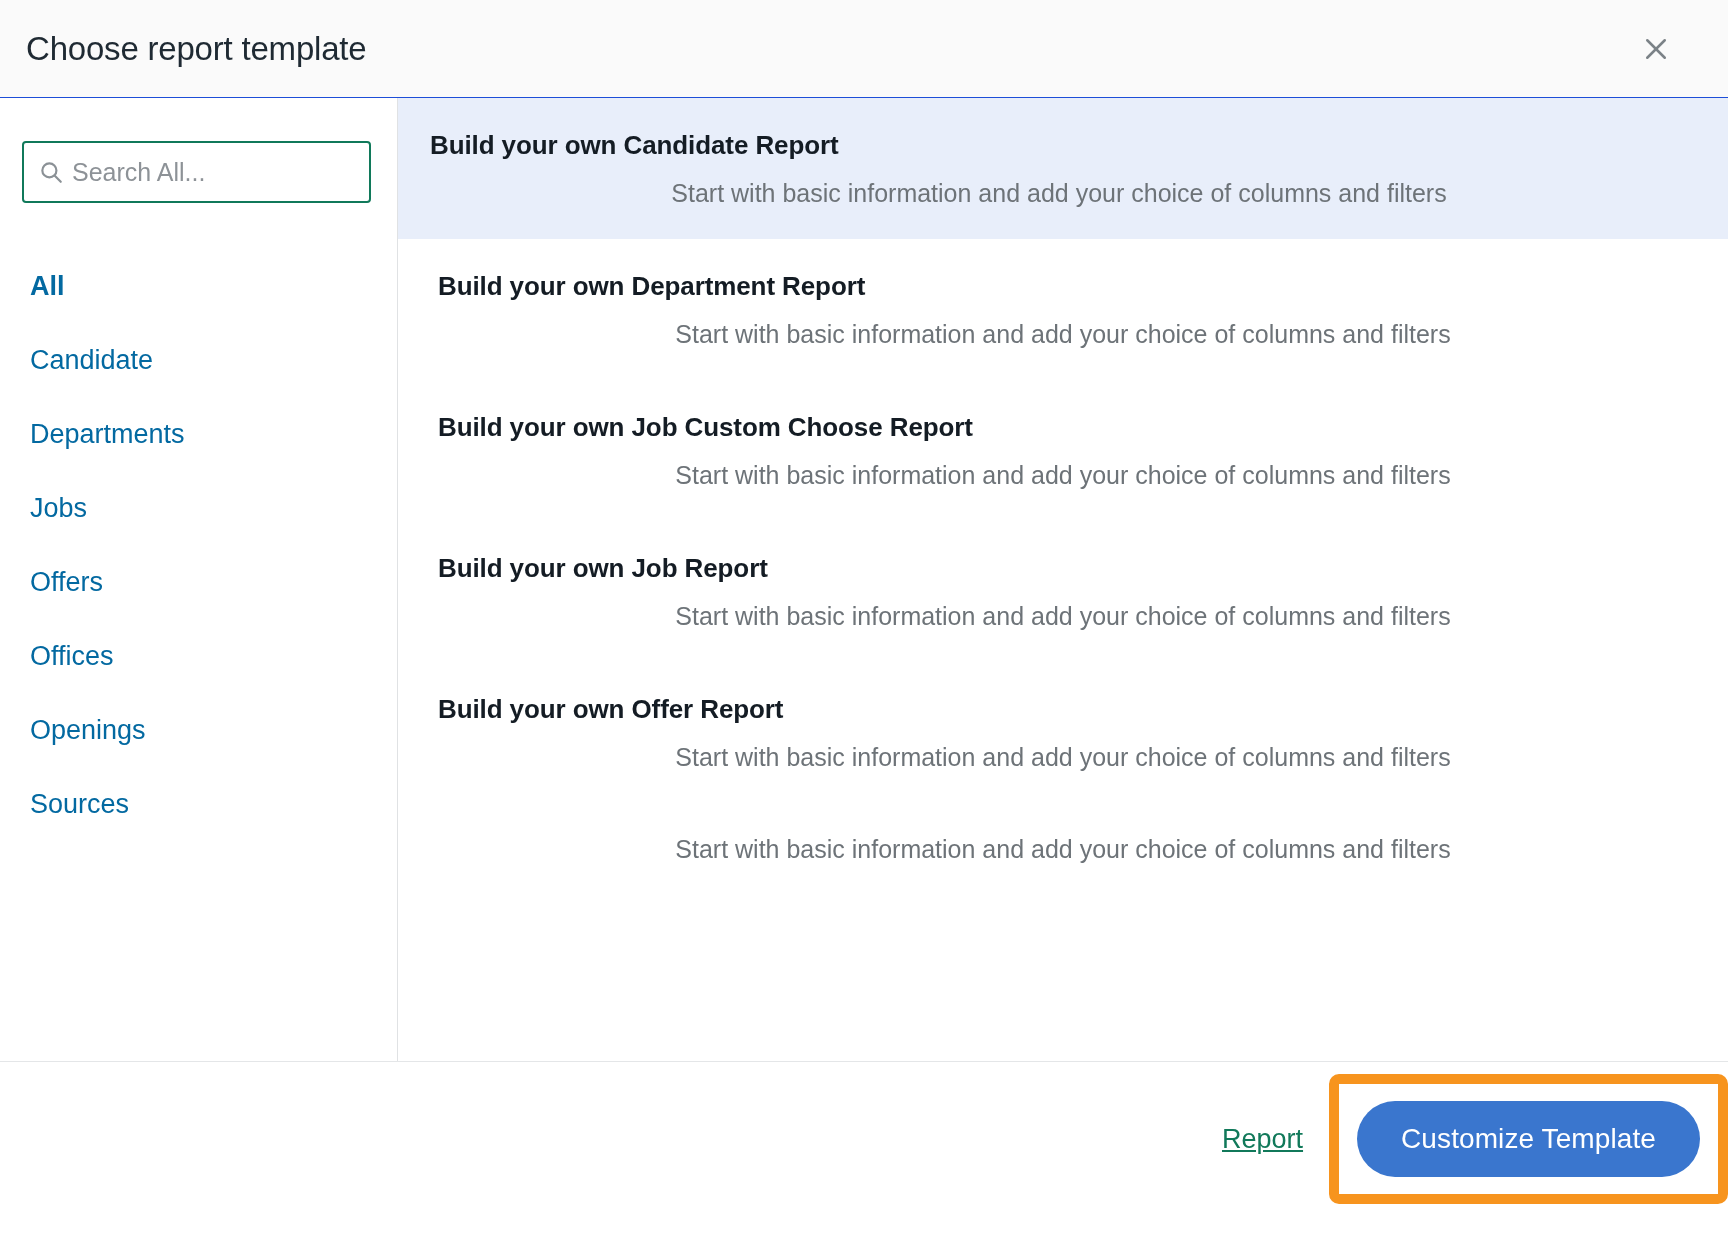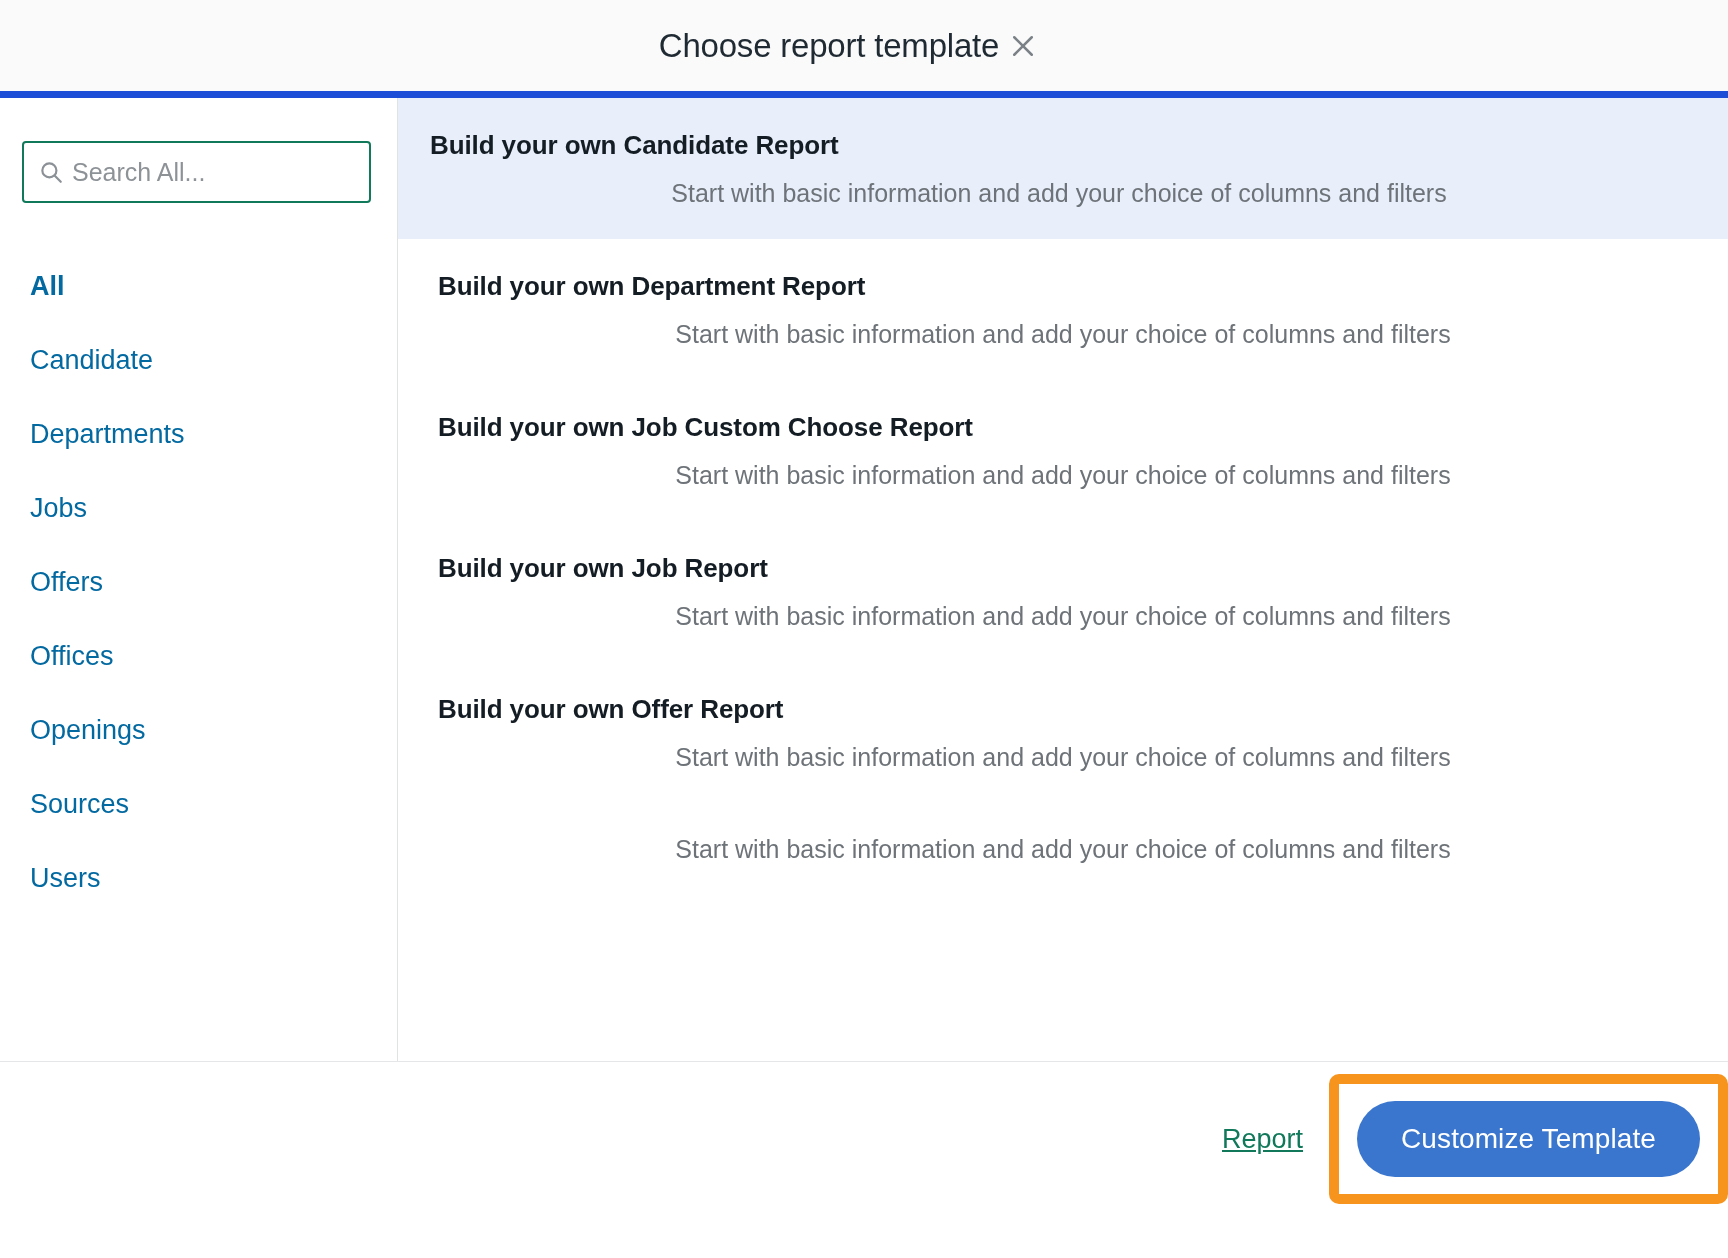--- a/index.html
+++ b/index.html
@@ -19,24 +19,24 @@
     background: #ffffff;
     display: flex;
     flex-direction: column;
   }
 
   
   .modal-header {
     height: 98px;
     flex: 0 0 98px;
     background: #fafafa;
-    border-bottom: 7px solid #1d4ed8;
-    display: flex;
-    align-items: center;
-    justify-content: center;
+    border-bottom: 1px solid #1d4ed8;
+    display: flex;
+    align-items: center;
+    justify-content: space-between;
     padding: 0 44px 0 26px;
   }
 
   .modal-title {
     font-size: 33px;
     font-weight: 400;
     color: #1f2a33;
     letter-spacing: -0.2px;
     line-height: 1.2;
   }
@@ -255,23 +255,20 @@
         </li>
         <li class="nav-item">
           <span>Offices</span>
         </li>
         <li class="nav-item">
           <span>Openings</span>
         </li>
         <li class="nav-item">
           <span>Sources</span>
         </li>
-        <li class="nav-item">
-          <span>Users</span>
-        </li>
       </ul>
     </div>
 
     <div class="template-list">
       <div class="template-item selected">
         <div class="template-title">Build your own Candidate Report</div>
         <div class="template-desc">Start with basic information and add your choice of columns and filters</div>
       </div>
       <div class="template-item">
         <div class="template-title">Build your own Department Report</div>

